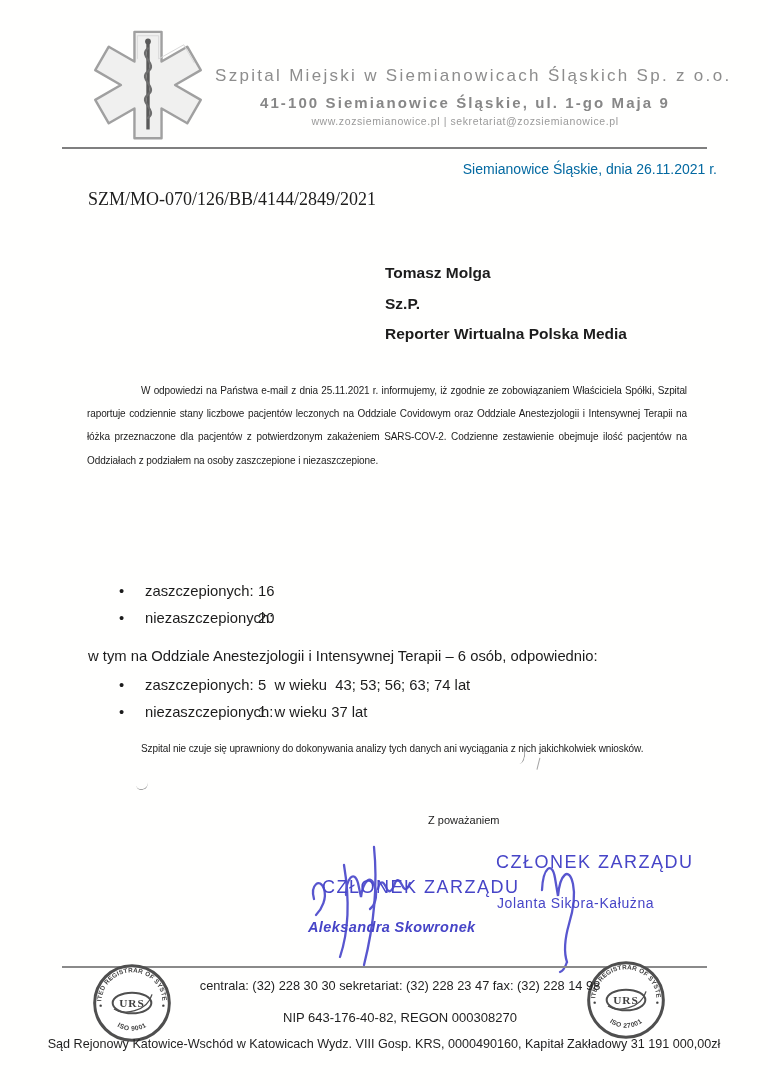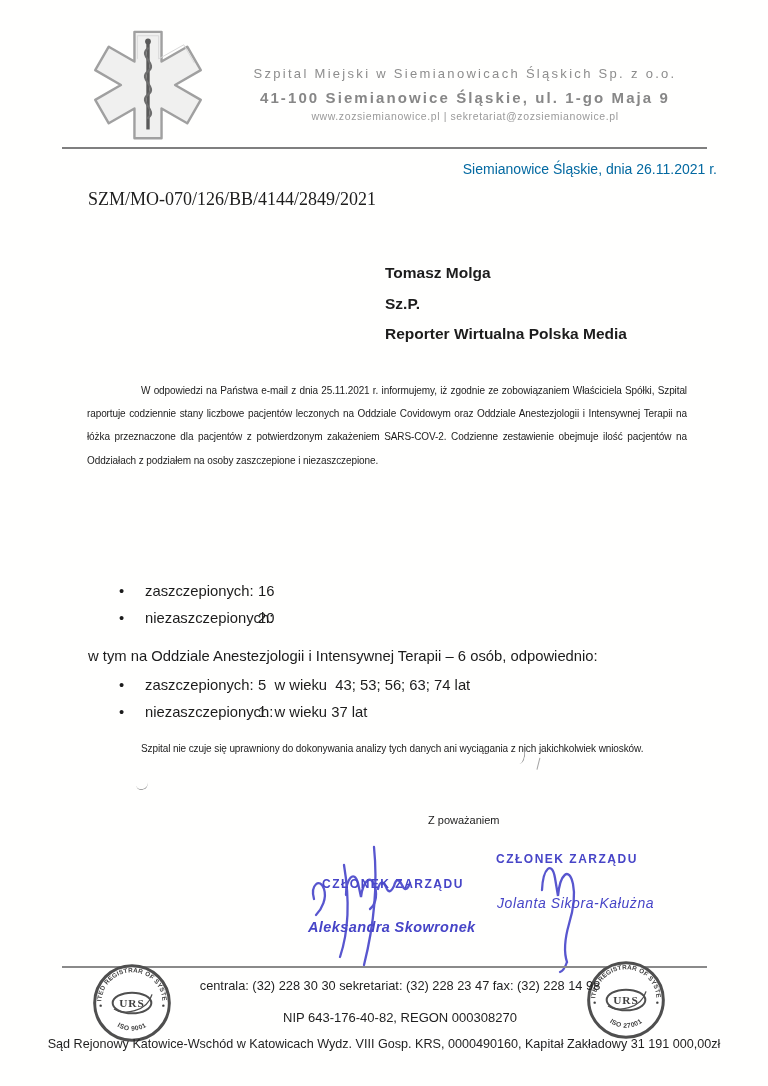--- a/index.html
+++ b/index.html
@@ -5,21 +5,21 @@
   html,body { margin:0; padding:0; background:#ffffff; }
   .page {
     position:relative; width:768px; height:1086px; margin:0 auto;
     background:#fffffe; overflow:hidden;
     font-family:"Liberation Sans", sans-serif; color:#1c1c1c;
   }
 
   
   .logo { position:absolute; left:90px; top:28px; width:116px; height:114px; }
   .header-text { position:absolute; left:215px; top:66px; width:500px; text-align:center; }
-  .org-name   { font-size:13px; letter-spacing:2.3px; color:#8d8d8d; white-space:nowrap; }
+  .org-name   { font-size:17px; letter-spacing:2.3px; color:#8d8d8d; white-space:nowrap; }
   .org-address{ font-size:15px; font-weight:bold; letter-spacing:2.1px; color:#878787; margin-top:8px; white-space:nowrap; }
   .org-contacts{ font-size:10.5px; letter-spacing:0.6px; color:#9a9a9a; margin-top:4px; white-space:nowrap; }
 
   .rule { position:absolute; left:62px; width:645px; height:2px; background:#7f7f7f; }
   .rule-top { top:147px; }
   .rule-bottom { top:966px; background:#8a8a8a; }
 
   
   .place-date { position:absolute; top:161px; right:51px; font-size:14px; color:#0369a1; }
   .ref-number { position:absolute; left:88px; top:189px; font-family:"Liberation Serif", serif; font-size:18px; }
@@ -47,26 +47,26 @@
   .bl-label { width:113px; }
   .bl-value { white-space:pre; }
 
   .closing { position:absolute; left:428px; top:814px; font-size:11px; }
 
   
   .blue { color:#4745c7; }
   .sig { position:absolute; }
   .sig-left  { left:298px; top:845px; width:200px; height:135px; }
   .sig-right { left:494px; top:844px; width:190px; height:135px; }
-  .stamp-role { position:absolute; font-weight:bold; letter-spacing:1.5px; font-size:12px; white-space:nowrap; }
+  .stamp-role { position:absolute; font-weight:normal; letter-spacing:1.5px; font-size:18px; white-space:nowrap; }
   .sig-left  .stamp-role { left:24px; top:32px; }
   .sig-right .stamp-role { left:2px;  top:8px;  }
   .sig-name { position:absolute; white-space:nowrap; }
   .sig-left  .sig-name { left:10px; top:74px; font-weight:bold; font-style:italic; font-size:14.5px; letter-spacing:0.4px; }
-  .sig-right .sig-name { left:3px;  top:51px; font-style:italic; font-size:14px; letter-spacing:0.6px; }
+  .sig-right .sig-name { left:3px;  top:51px; font-size:14px; letter-spacing:0.6px; }
   .squiggle { position:absolute; pointer-events:none; }
   .sig-left  .squiggle { left:0px;  top:-8px; }
   .sig-right .squiggle { left:18px; top:-4px; }
 
   
   .footer-line { position:absolute; text-align:center; color:#1f1f1f; }
   .f-phones { left:32px; width:736px; top:978px;  font-size:12.8px; }
   .f-nip    { left:32px; width:736px; top:1010px; font-size:13px; }
   .f-court  { left:0;    width:768px; top:1037px; font-size:12.6px; }
 

